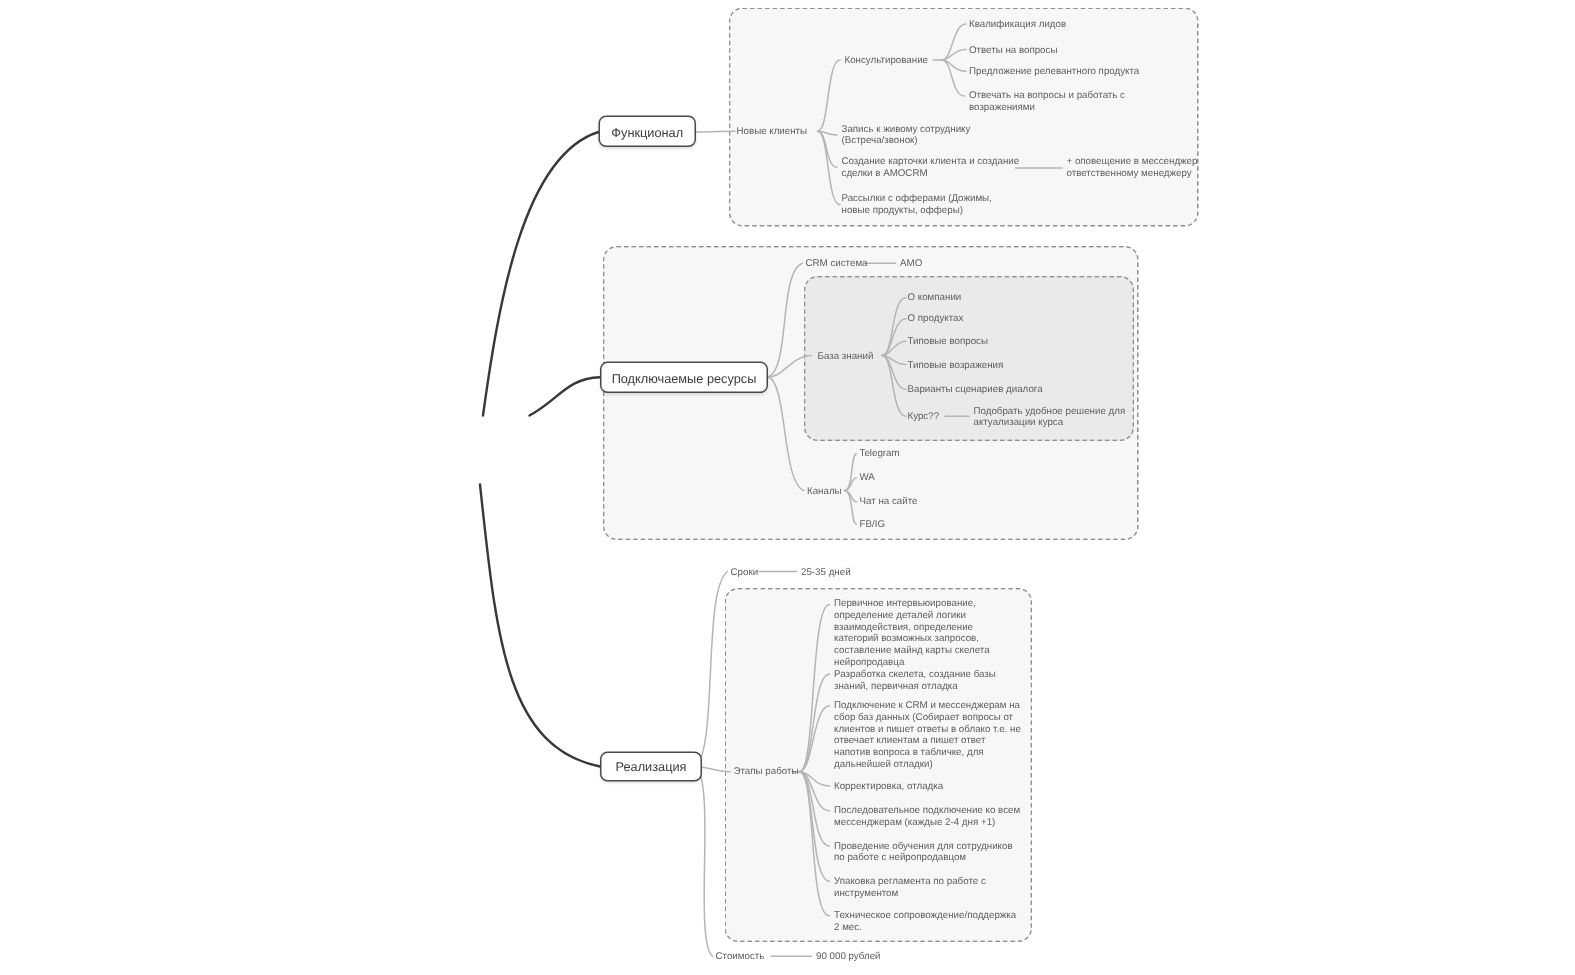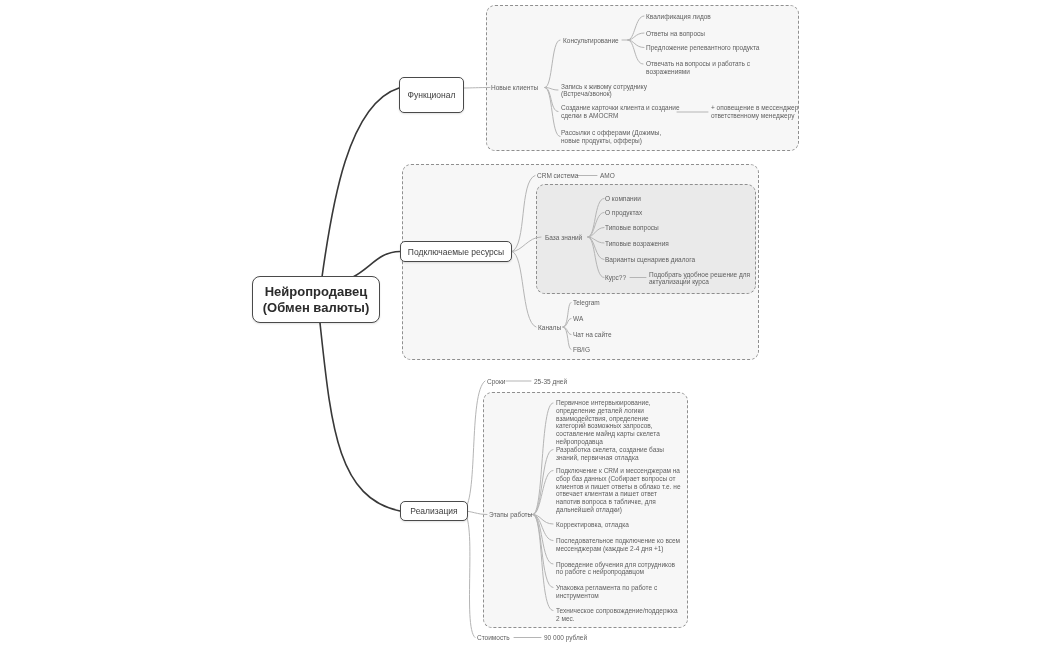--- a/index.html
+++ b/index.html
@@ -83,22 +83,21 @@
       <path d="M533,514.5 C543,514.5 541,449.5 553,449.5"></path>
       <path d="M533,514.5 C542,514.5 542,470.5 553,470.5"></path>
       <path d="M533,514.5 C541,514.5 542,524 553,524"></path>
       <path d="M533,514.5 C542,514.5 542,540.5 553,540.5"></path>
       <path d="M533,514.5 C543,514.5 541,564 553,564"></path>
       <path d="M533,514.5 C543,514.5 540,587.5 553,587.5"></path>
       <path d="M533,514.5 C544,514.5 539,610.5 553,610.5"></path>
     </g>
   </svg>
 
-  <div class="node root" style="left:252px;top:276px;width:128px;height:47px;">Нейропродавец (Обмен валюты)</div>
-  <div class="node" style="left:399px;top:77px;width:65px;height:36px;">Функционал</div>
+  <div class="node" style="left:399px;top:77px;width:65px;height:21px;">Функционал</div>
   <div class="node" style="left:400px;top:241px;width:112px;height:21px;">Подключаемые ресурсы</div>
   <div class="node" style="left:400px;top:501px;width:68px;height:20px;">Реализация</div>
 
   <div class="leaf" style="left:491px;top:84px;">Новые клиенты</div>
   <div class="leaf" style="left:563px;top:36.5px;">Консультирование</div>
   <div class="leaf" style="left:646px;top:12.5px;">Квалификация лидов</div>
   <div class="leaf" style="left:646px;top:29.5px;">Ответы на вопросы</div>
   <div class="leaf" style="left:646px;top:44px;">Предложение релевантного продукта</div>
   <div class="leaf" style="left:646px;top:60px;width:104px;">Отвечать на вопросы и работать с возражениями</div>
   <div class="leaf" style="left:561px;top:82.5px;width:110px;">Запись к живому сотруднику (Встреча/звонок)</div>

